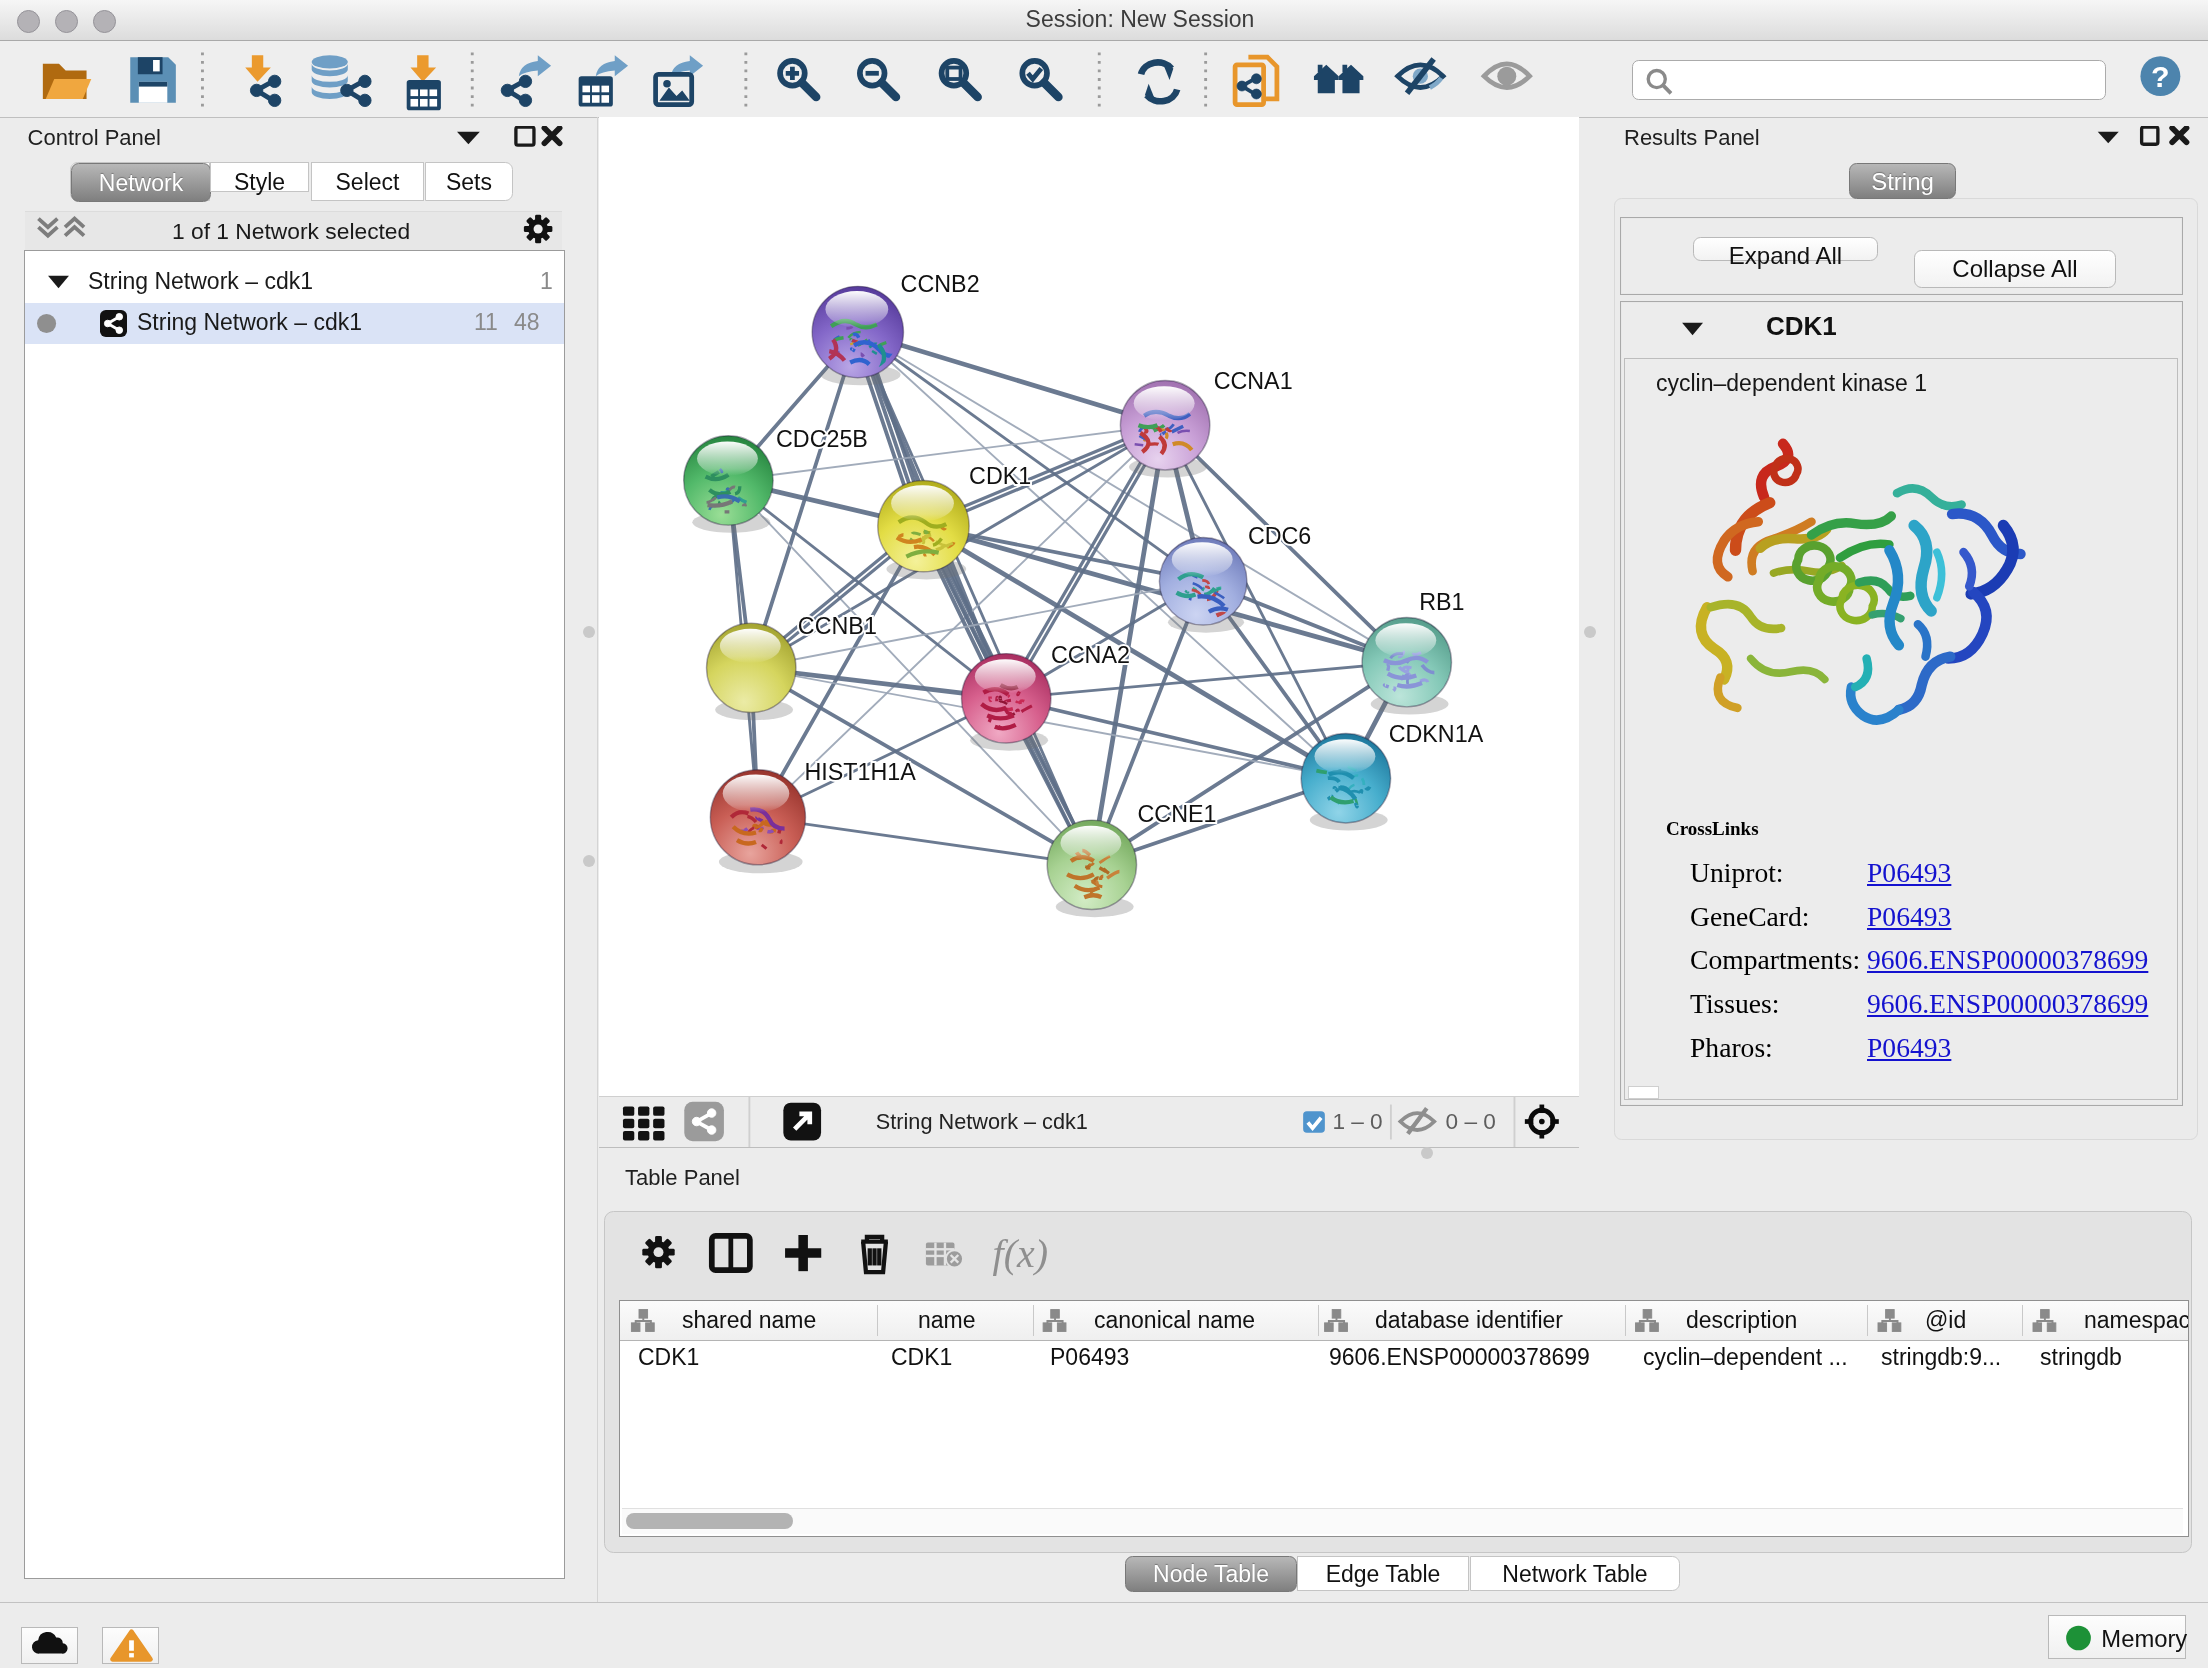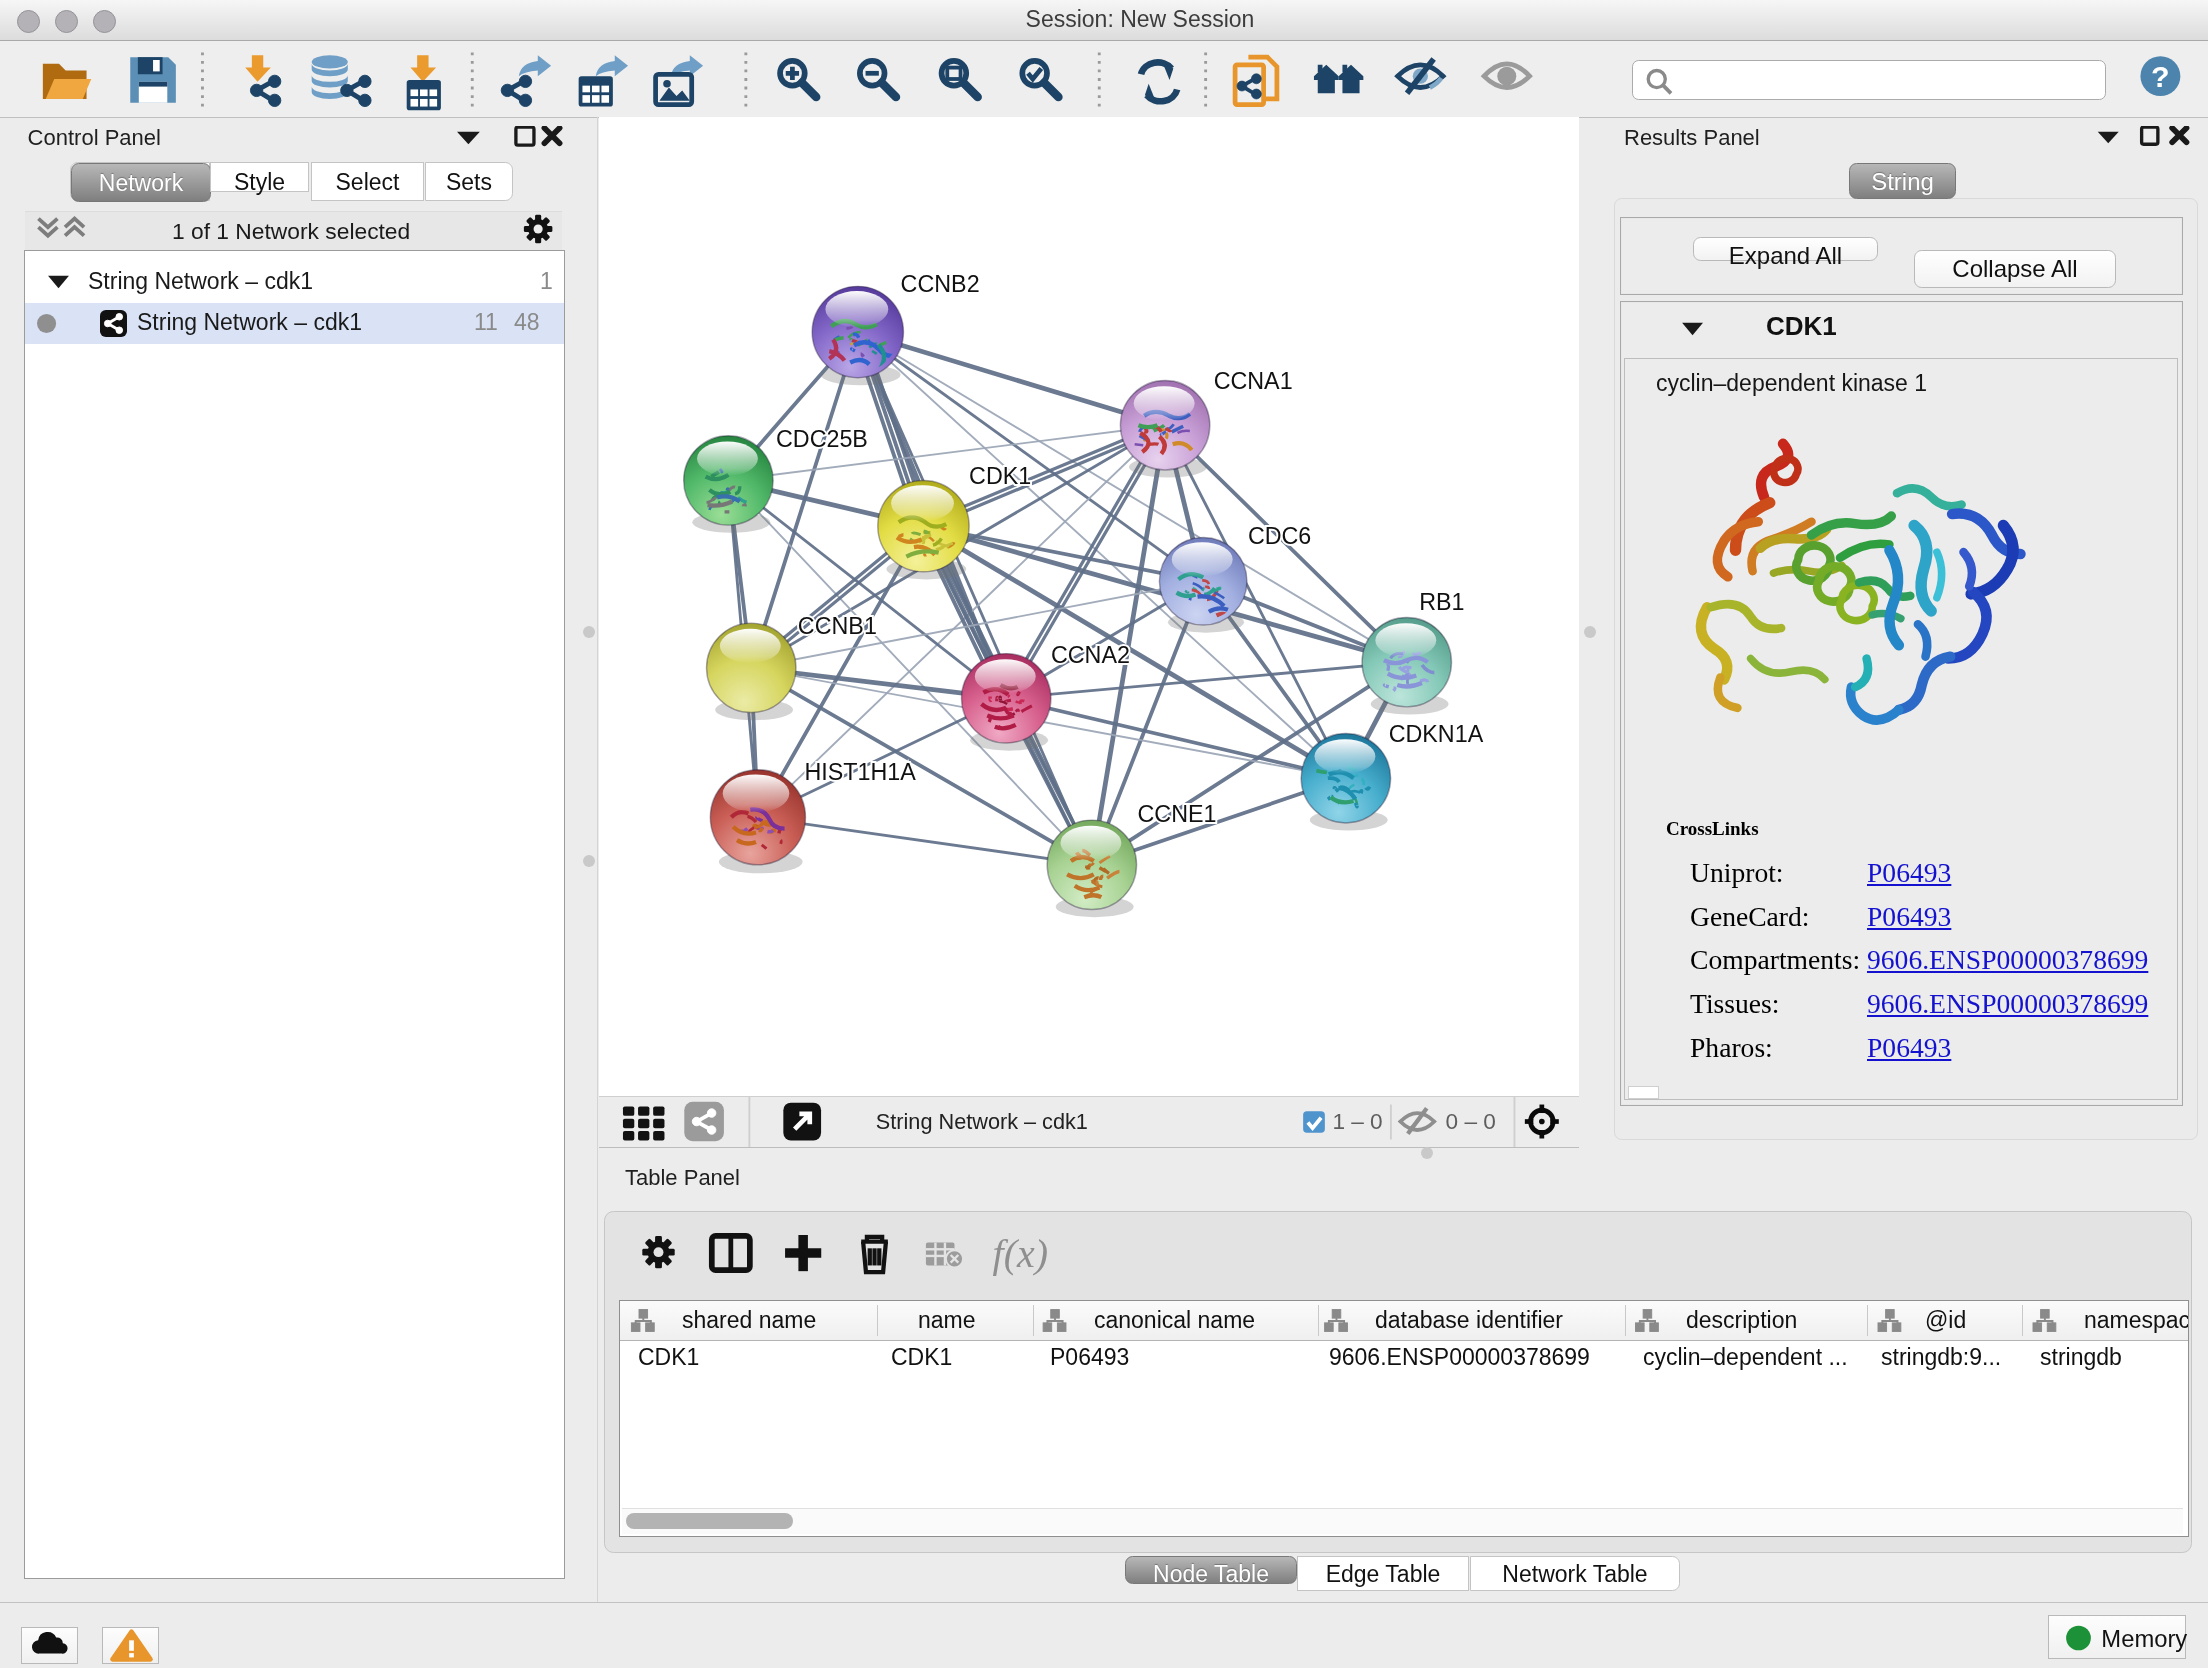--- a/index.html
+++ b/index.html
@@ -880,21 +880,21 @@
  <span class="td" style="left:430px;">P06493</span>
  <span class="td" style="left:709px;">9606.ENSP00000378699</span>
  <span class="td" style="left:1023px;">cyclin–dependent ...</span>
  <span class="td" style="left:1261px;">stringdb:9...</span>
  <span class="td" style="left:1420px;">stringdb</span>
  <div id="hscroll">
       <div id="hthumb"></div>
     </div>
 </div>
 
-<div class="tab tabsel" style="left:1125px;top:1556px;width:172px;height:28px;line-height:35px;border-radius:7.6px;">Node Table</div>
+<div class="tab tabsel" style="left:1125px;top:1556px;width:172px;height:36px;line-height:35px;border-radius:7.6px;">Node Table</div>
 <div class="tab" style="left:1297px;top:1556px;width:172px;height:35px;line-height:35px;">Edge Table</div>
 <div class="tab" style="left:1470px;top:1556px;width:210px;height:35px;line-height:35px;border-radius:0 7.6px 7.6px 0;">Network Table</div>
 
 <div class="abs panehead" id="cp-title">Control Panel</div>
 <svg class="abs" style="left:457px;top:126px" width="114" height="25" viewBox="0 0 120 26">
  <path d="M0 6 l12 13 12 -13 z" fill="#1a1a1a"></path>
  <rect x="62" y="1" width="19" height="19" fill="none" stroke="#1a1a1a" stroke-width="3.5" rx="2"></rect>
  <path d="M92 2 l16 16 M108 2 l-16 16" stroke="#1a1a1a" stroke-width="6" stroke-linecap="round"></path>
 </svg>
 <div class="tab" style="left:70px;top:162px;width:140px;height:39px;line-height:39px;border-radius:7.6px 0 0 7.6px;">

